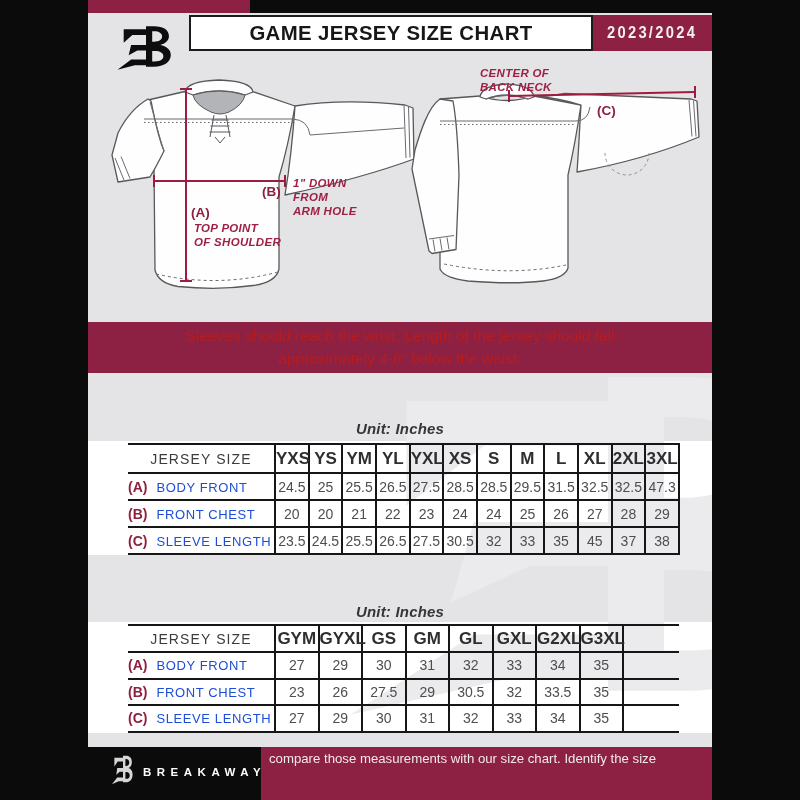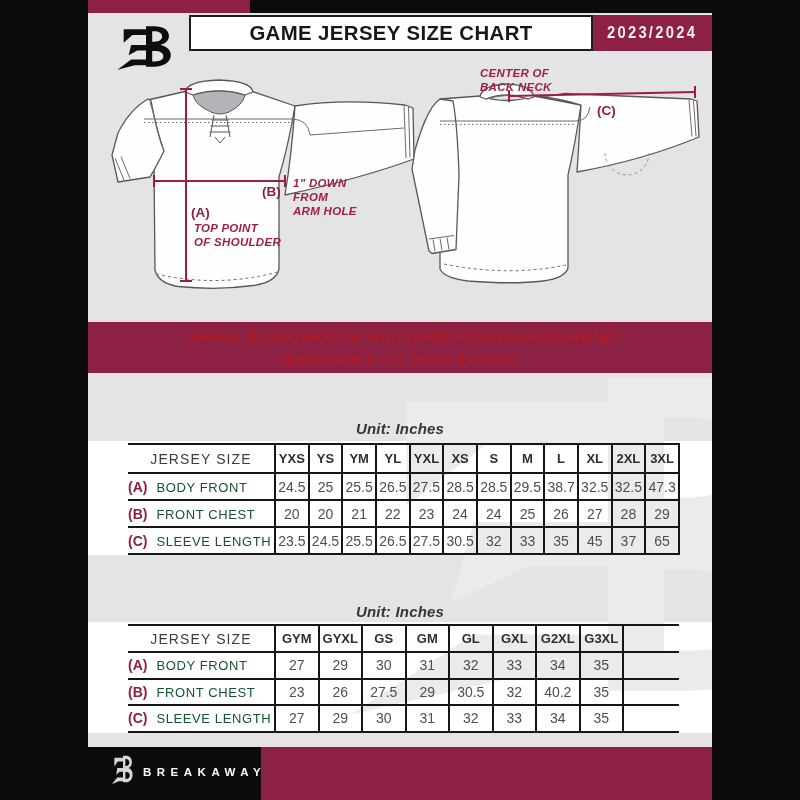--- a/index.html
+++ b/index.html
@@ -45,25 +45,25 @@
     font-weight:600;color:#353538;letter-spacing:.2px;}
   .unit.u1{top:420px;} .unit.u2{top:603px;}
   
   table.meas{position:absolute;left:40px;border-collapse:collapse;table-layout:fixed;width:551px;}
   table.meas.player{top:443px;} table.meas.goalie{top:624px;}
   table.meas th,table.meas td{padding:0;margin:0;}
   table.meas thead tr{height:29px;} table.meas tbody tr{height:27px;}
   table.meas.goalie thead tr{height:27px;} table.meas.goalie tbody tr{height:26.6px;}
   .cell-h-label{border-top:2px solid #161617;border-bottom:2px solid #161617;text-align:center;
     font-size:14px;font-weight:500;letter-spacing:1.1px;color:#3C3C3F;}
-  .cell-size{border:2px solid #161617;text-align:center;font-size:13px;font-weight:700;color:#2E2E30;}
+  .cell-size{border:2px solid #161617;text-align:center;font-size:17px;font-weight:700;color:#2E2E30;}
   .cell-val{border:2px solid #161617;text-align:center;font-size:14px;color:#4E4E51;}
   .cell-label{border-top:2px solid #161617;border-bottom:2px solid #161617;text-align:left;padding-left:20px;white-space:nowrap;}
   .cell-label .k{color:#8E1F3E;font-weight:800;font-size:14px;margin-right:9px;}
-  .cell-label .t{color:#14532d;font-weight:500;font-size:13px;letter-spacing:.6px;}
+  .cell-label .t{color:#1d4ed8;font-weight:500;font-size:13px;letter-spacing:.6px;}
   .cell-blank{border-top:2px solid #161617;border-bottom:2px solid #161617;}
   
   .footer-logo{position:absolute;left:23px;top:753px;width:24px;height:34px;color:#D6D6D8;}
   .footer-brand{position:absolute;left:55px;top:766px;color:#FDFDFD;font-size:11.5px;font-weight:600;
     letter-spacing:5.5px;white-space:nowrap;}
   .footer-text{position:absolute;left:181px;top:751px;width:436px;}
   .footer-text div{color:#F2E9EC;font-size:13.2px;line-height:16.6px;white-space:nowrap;}
   .defs-holder{position:absolute;width:0;height:0;overflow:hidden;}
 </style>
 </head>
@@ -235,21 +235,21 @@
             <tr>
               <td class="cell-label"><span class="k">(A)</span><span class="t">BODY FRONT</span></td>
               <td class="cell-val">24.5</td>
               <td class="cell-val">25</td>
               <td class="cell-val">25.5</td>
               <td class="cell-val">26.5</td>
               <td class="cell-val">27.5</td>
               <td class="cell-val">28.5</td>
               <td class="cell-val">28.5</td>
               <td class="cell-val">29.5</td>
-              <td class="cell-val">38.7</td>
+              <td class="cell-val">31.5</td>
               <td class="cell-val">32.5</td>
               <td class="cell-val">32.5</td>
               <td class="cell-val">47.3</td>
             </tr>
             <tr>
               <td class="cell-label"><span class="k">(B)</span><span class="t">FRONT CHEST</span></td>
               <td class="cell-val">20</td>
               <td class="cell-val">20</td>
               <td class="cell-val">21</td>
               <td class="cell-val">22</td>
@@ -268,21 +268,21 @@
               <td class="cell-val">24.5</td>
               <td class="cell-val">25.5</td>
               <td class="cell-val">26.5</td>
               <td class="cell-val">27.5</td>
               <td class="cell-val">30.5</td>
               <td class="cell-val">32</td>
               <td class="cell-val">33</td>
               <td class="cell-val">35</td>
               <td class="cell-val">45</td>
               <td class="cell-val">37</td>
-              <td class="cell-val">65</td>
+              <td class="cell-val">38</td>
             </tr>
           </tbody>
         </table>
 
       <div class="unit u2">Unit: Inches</div>
       <table class="meas goalie">
           <colgroup>
             <col style="width: 147px;">
             <col style="width: 43.5px;">
             <col style="width: 43.5px;">
@@ -322,21 +322,21 @@
               <td class="cell-blank"></td>
             </tr>
             <tr>
               <td class="cell-label"><span class="k">(B)</span><span class="t">FRONT CHEST</span></td>
               <td class="cell-val">23</td>
               <td class="cell-val">26</td>
               <td class="cell-val">27.5</td>
               <td class="cell-val">29</td>
               <td class="cell-val">30.5</td>
               <td class="cell-val">32</td>
-              <td class="cell-val">40.2</td>
+              <td class="cell-val">33.5</td>
               <td class="cell-val">35</td>
               <td class="cell-blank"></td>
             </tr>
             <tr>
               <td class="cell-label"><span class="k">(C)</span><span class="t">SLEEVE LENGTH</span></td>
               <td class="cell-val">27</td>
               <td class="cell-val">29</td>
               <td class="cell-val">30</td>
               <td class="cell-val">31</td>
               <td class="cell-val">32</td>
@@ -346,17 +346,18 @@
               <td class="cell-blank"></td>
             </tr>
           </tbody>
         </table>
 
       <svg class="footer-logo" viewBox="0 0 100 100" preserveAspectRatio="none">
           <use href="#bw-logo"></use>
         </svg>
       <div class="footer-brand">BREAKAWAY</div>
       <div class="footer-text">
+        <div>compare those measurements  with our size chart. Identify the size</div>
       </div>
 
     </div>
   </div>
 </div>
 
 </body></html>

